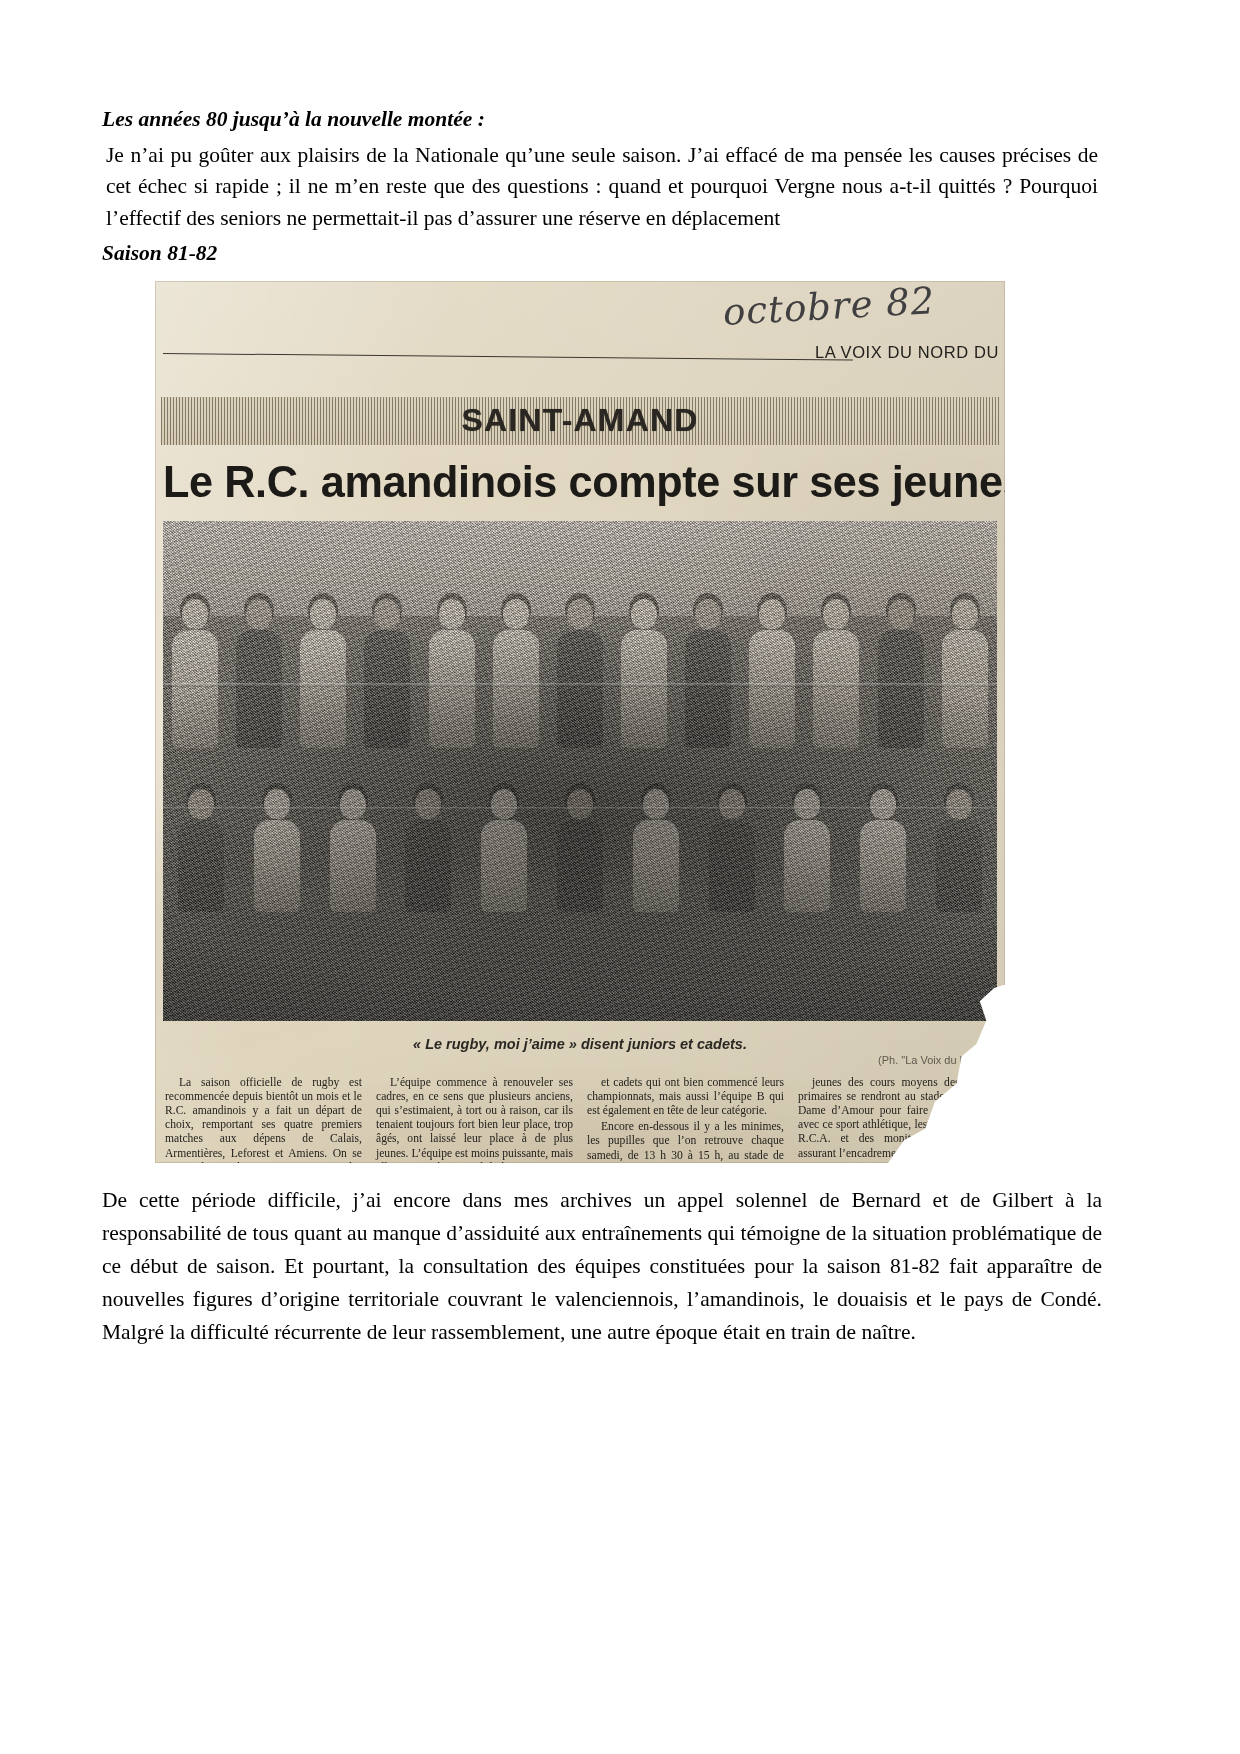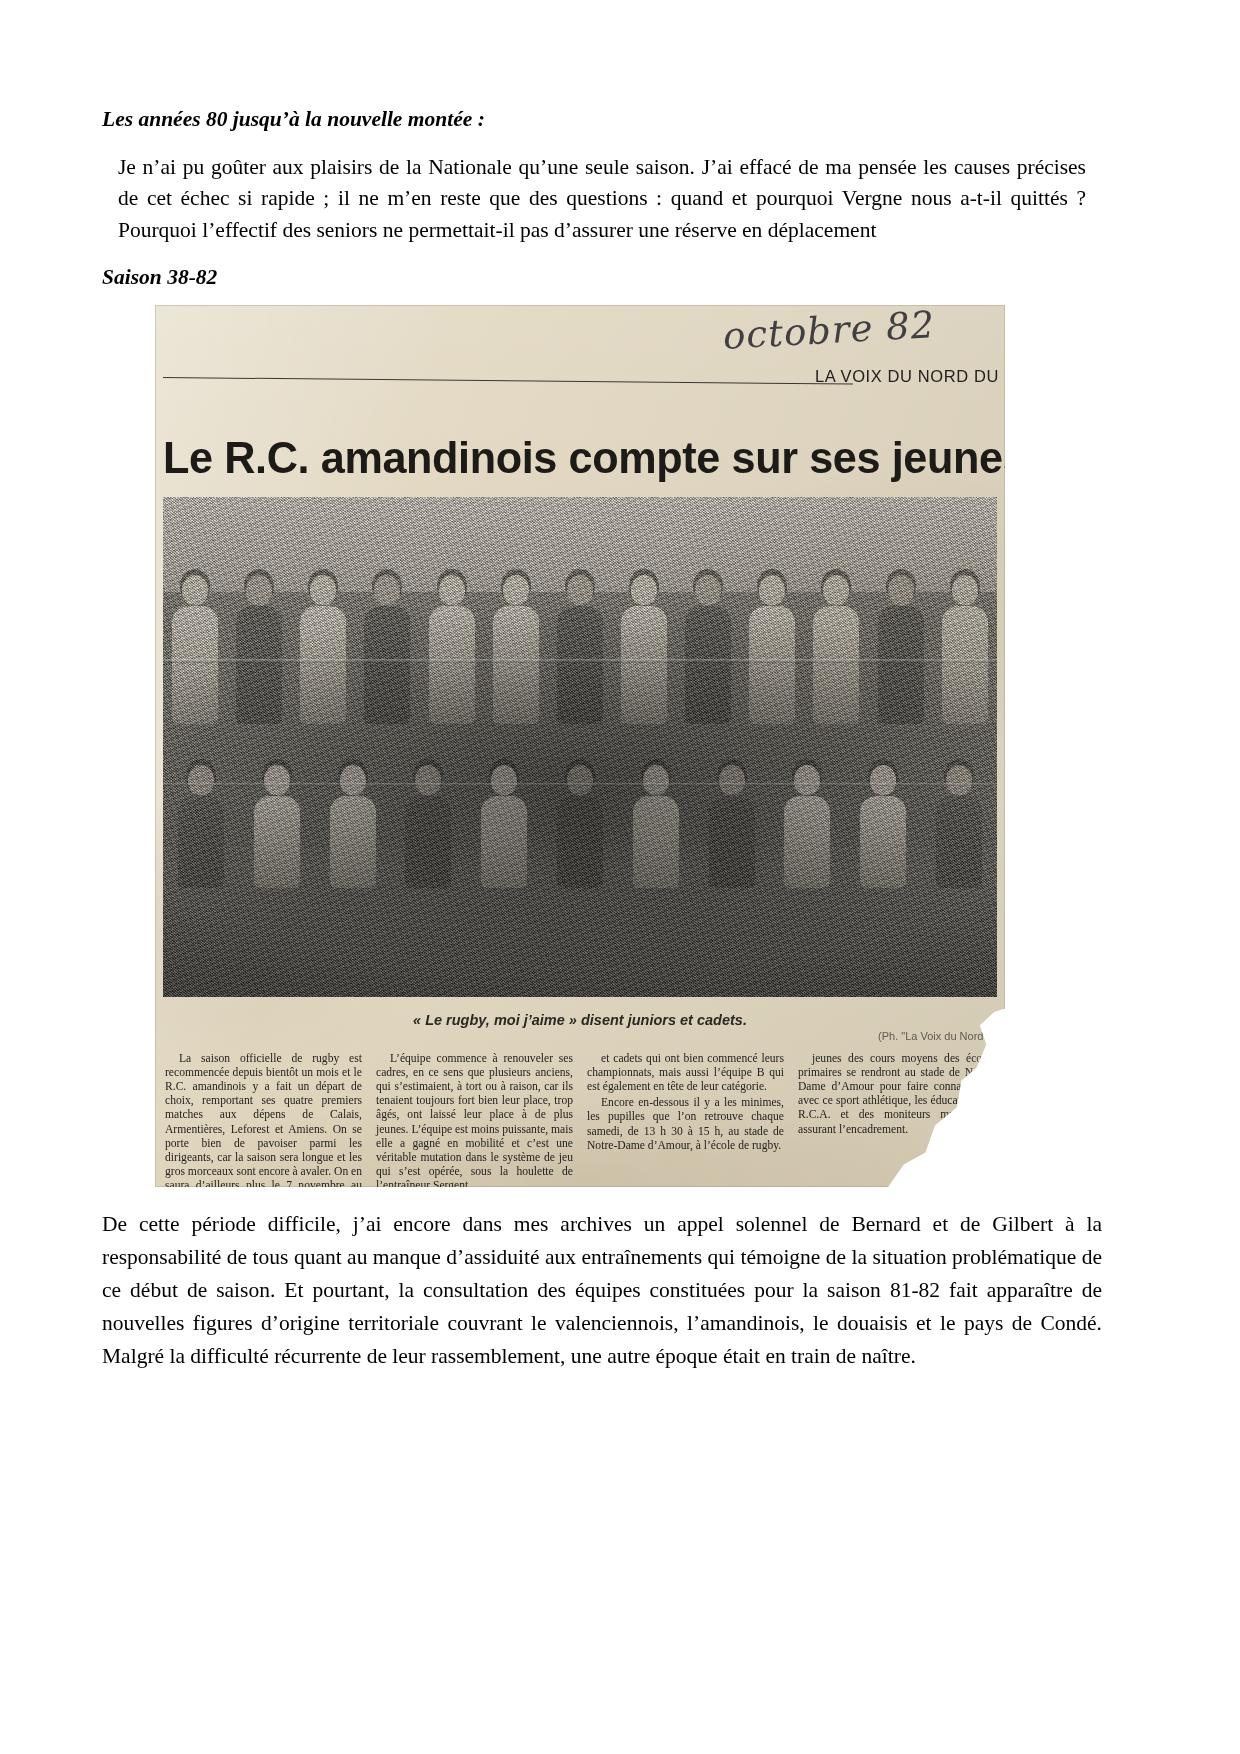--- a/index.html
+++ b/index.html
@@ -36,21 +36,21 @@
     text-align: justify;
     text-justify: inter-word;
     hyphens: none;
   }
   .prose-head {
     font-weight: bold;
     font-style: italic;
     font-size: 21.5px;
     line-height: 31.5px;
   }
-  .prose p { margin: 16px; font-family: Liberation Serif, serif; }
+  .prose p { margin: 4px; font-family: Liberation Serif, serif; }
 
   
   .clipping-wrap {
     position: relative;
     margin-top: 11px;
     margin-left: 53px;
     width: 850px;
   }
   .clipping {
     position: relative;
@@ -309,32 +309,35 @@
 </style>
 </head>
 <body>
 
 <div class="page">
   <div class="content">
 
     <div class="prose">
       <div class="prose-head">Les années 80 jusqu’à la nouvelle montée :</div>
       <p>Je n’ai pu goûter aux plaisirs de la Nationale qu’une seule saison. J’ai effacé de ma pensée les causes précises de cet échec si rapide ; il ne m’en reste que des questions : quand et pourquoi Vergne nous a-t-il quittés ? Pourquoi l’effectif des seniors ne permettait-il pas d’assurer une réserve en déplacement</p>
-      <div class="prose-head">Saison 38-82</div>
+      <div class="prose-head">Saison 81-82</div>
     </div>
 
     <div class="clipping-wrap">
       <div class="clipping">
 
         <div class="clip-top">
           <div class="handwriting">octobre 82</div>
           <div class="masthead-rule"></div>
           <div class="masthead">LA VOIX DU NORD DU</div>
         </div>
 
+        <div class="kicker-band">
+          <span class="kicker">SAINT-AMAND</span>
+        </div>
 
         <div class="headline">Le R.C. amandinois compte sur ses jeunes</div>
 
         <div class="photo">
           <div class="photo-sky"></div>
           <div class="photo-mid"></div>
           <div class="photo-ground"></div>
 
           <div class="figrow back">
             <div class="fig">

